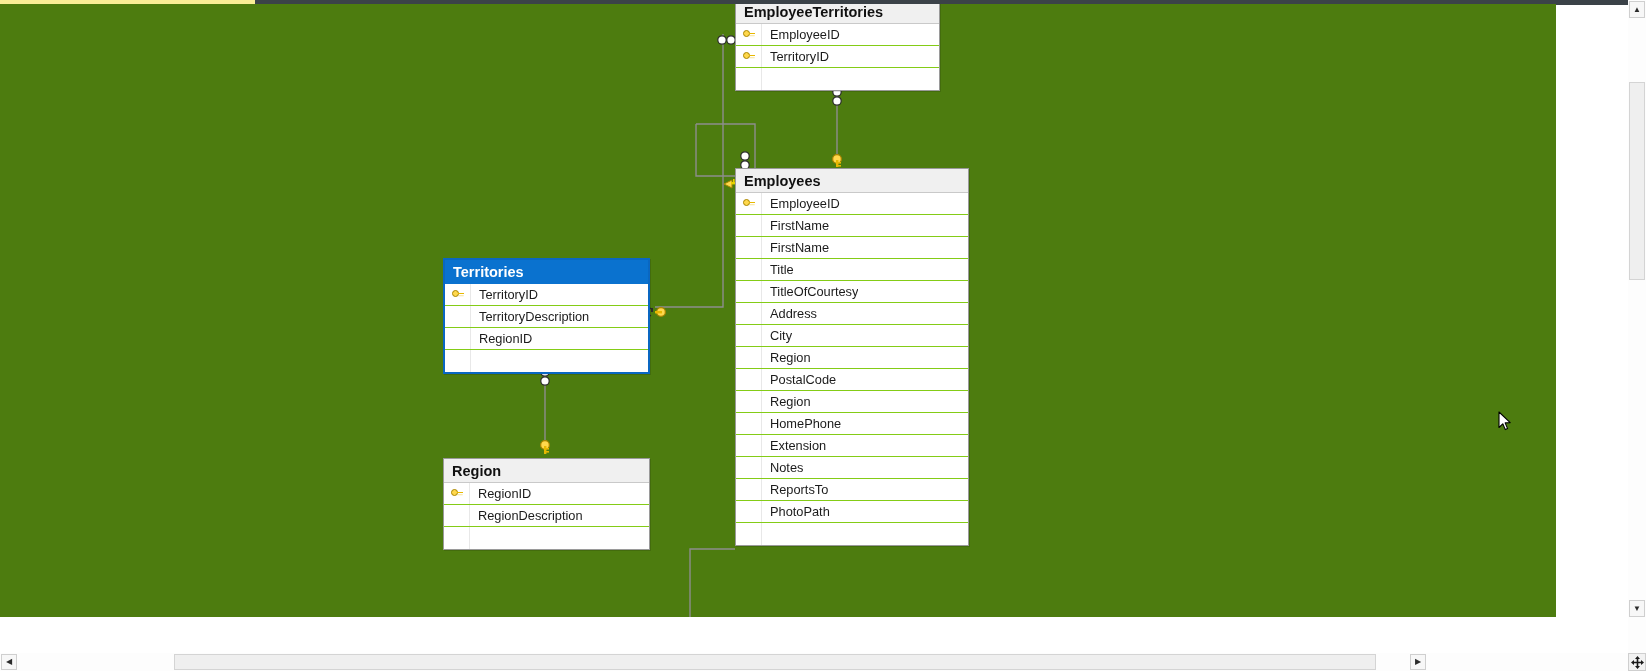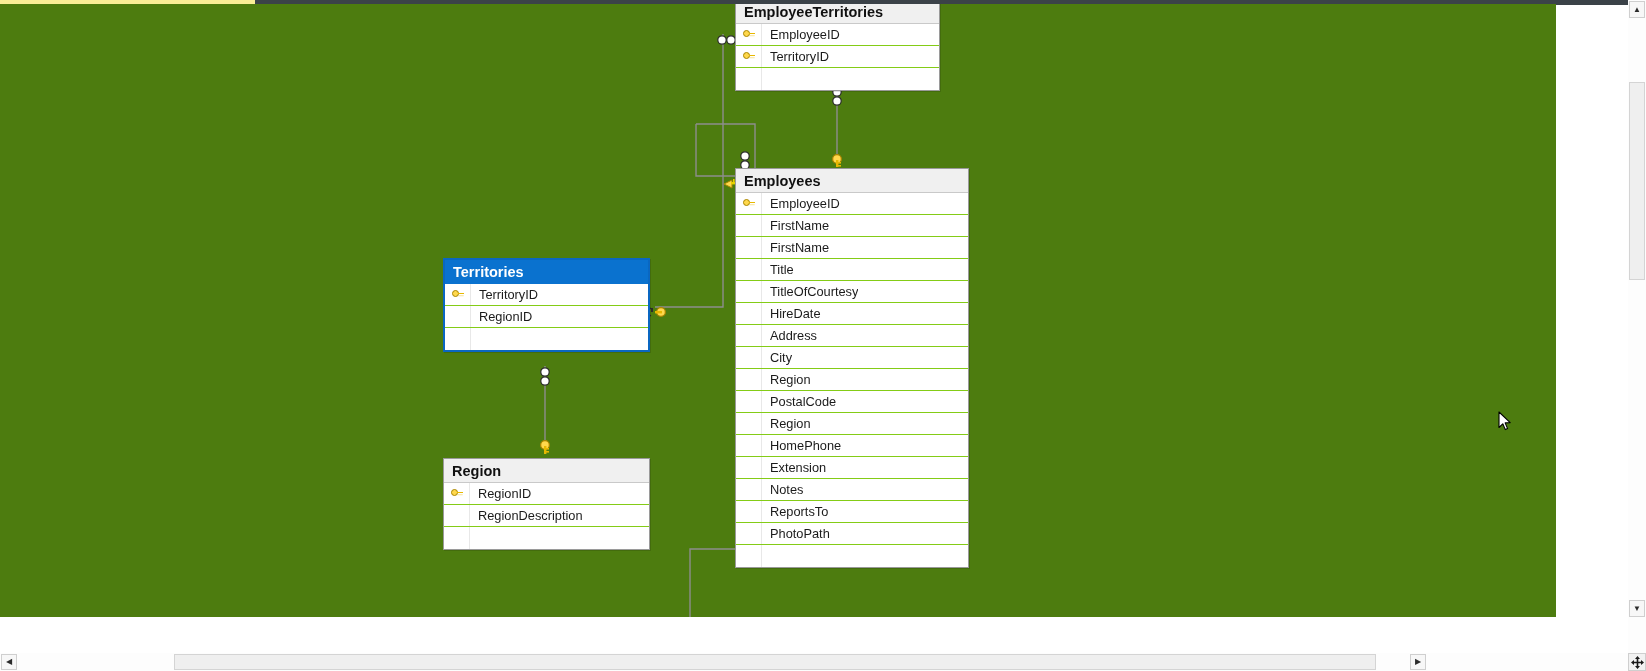--- a/index.html
+++ b/index.html
@@ -175,24 +175,20 @@
           <div class="er-row">
             <div class="er-gutter"></div>
             <div class="er-name">Title</div>
           </div>
           <div class="er-row">
             <div class="er-gutter"></div>
             <div class="er-name">TitleOfCourtesy</div>
           </div>
           <div class="er-row">
             <div class="er-gutter"></div>
-            <div class="er-name">HireDate</div>
-          </div>
-          <div class="er-row">
-            <div class="er-gutter"></div>
             <div class="er-name">Address</div>
           </div>
           <div class="er-row">
             <div class="er-gutter"></div>
             <div class="er-name">City</div>
           </div>
           <div class="er-row">
             <div class="er-gutter"></div>
             <div class="er-name">Region</div>
           </div>
@@ -231,20 +227,24 @@
         </div>
       </div>
       <div class="ertable selected" style="left: 443px; top: 254px; width: 207px;">
         <div class="er-head">Territories</div>
         <div class="er-body">
           <div class="er-row">
             <div class="er-gutter">
               <span class="keyicon"></span>
             </div>
             <div class="er-name">TerritoryID</div>
+          </div>
+          <div class="er-row">
+            <div class="er-gutter"></div>
+            <div class="er-name">TerritoryDescription</div>
           </div>
           <div class="er-row">
             <div class="er-gutter"></div>
             <div class="er-name">RegionID</div>
           </div>
           <div class="er-row er-pad">
             <div class="er-gutter"></div>
             <div class="er-name"></div>
           </div>
         </div>

